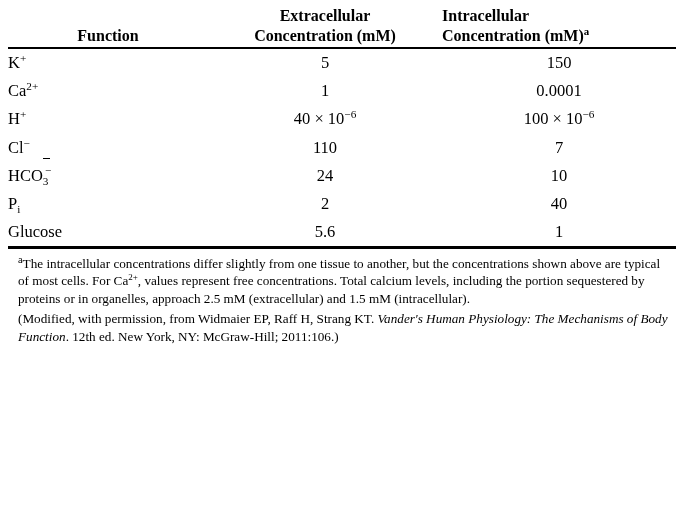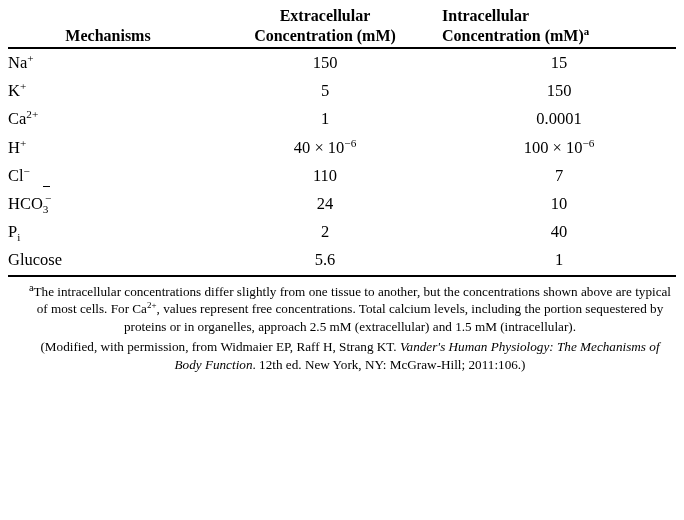--- a/index.html
+++ b/index.html
@@ -85,22 +85,21 @@
   }
   .notes {
     margin-top: 6px;
     font-size: 13.2px;
     line-height: 1.33;
     font-family: "Liberation Serif", serif;
     padding-left: 2px;
     padding-right: 2px;
   }
   .notes p {
-    margin: 0 0 0 16px;
-    text-align: center;
+    margin: 0 0 0 8px;
   }
   .notes .source {
     margin-top: 3px;
   }
   .ital {
     font-style: italic;
   }
   .sup-note {
     font-size: 0.78em;
     vertical-align: super;
@@ -113,43 +112,38 @@
 <div class="table-wrap">
   <table class="data">
     <colgroup>
       <col style="width:200px">
       <col style="width:234px">
       <col style="width:234px">
     </colgroup>
     <thead>
       <tr>
         <th class="col-substance">
-          <span>Mechanisms</span>
+          <span>Function</span>
         </th>
         <th class="col-extra">
           <div>Extracellular</div>
           <div>Concentration (mM)</div>
         </th>
         <th class="col-intra">
           <div>Intracellular</div>
           <div><span>Concentration (mM)</span><sup>a</sup></div>
         </th>
       </tr>
       <tr class="rule-row">
         <td colspan="3">
             <div class="rule-line"></div>
           </td>
       </tr>
     </thead>
     <tbody id="table-body">
-        <tr>
-          <td class="substance">Na<sup>+</sup></td>
-          <td class="value">150</td>
-          <td class="value">15</td>
-        </tr>
         <tr>
           <td class="substance">K<sup>+</sup></td>
           <td class="value">5</td>
           <td class="value">150</td>
         </tr>
         <tr>
           <td class="substance">Ca<sup>2+</sup></td>
           <td class="value">1</td>
           <td class="value">0.0001</td>
         </tr>

